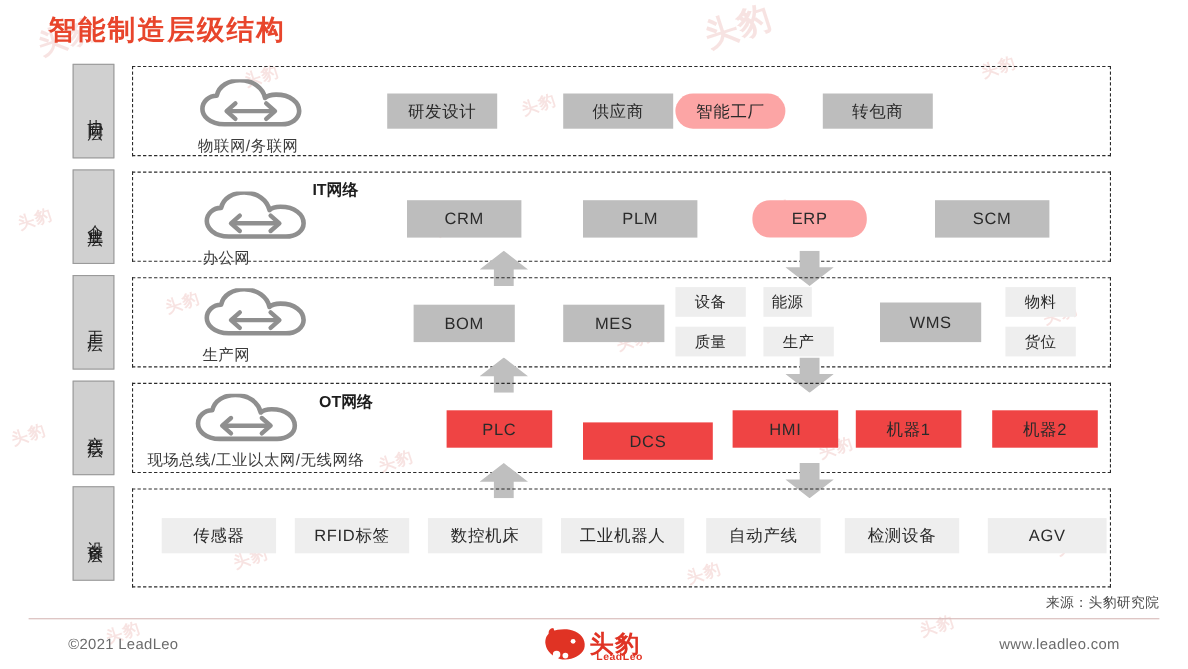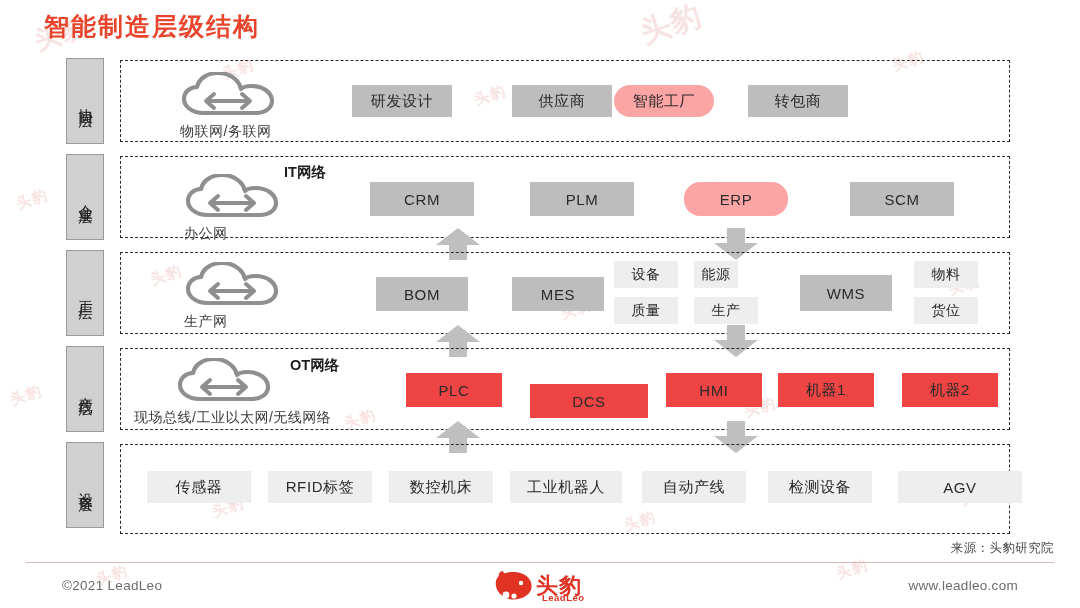--- a/index.html
+++ b/index.html
@@ -300,21 +300,21 @@
       <span>设备层</span>
     </div>
     <div class="layer-box" style="top:444px; height:90px;"></div>
 
     <div class="cell pale" style="left:147px; top:471px; width:104px; height:32px;">传感器</div>
     <div class="cell pale" style="left:268px; top:471px; width:104px; height:32px;">RFID标签</div>
     <div class="cell pale" style="left:389px; top:471px; width:104px; height:32px;">数控机床</div>
     <div class="cell pale" style="left:510px; top:471px; width:112px; height:32px;">工业机器人</div>
     <div class="cell pale" style="left:642px; top:471px; width:104px; height:32px;">自动产线</div>
     <div class="cell pale" style="left:768px; top:471px; width:104px; height:32px;">检测设备</div>
-    <div class="cell pale" style="left:898px; top:471px; width:124px; height:32px;">AGV</div>
+    <div class="cell pale" style="left:898px; top:471px; width:108px; height:32px;">AGV</div>
 
   </div>
 
   <div id="source">来源：头豹研究院</div>
   <div id="rule"></div>
   <div id="copyright">©2021 LeadLeo</div>
   <div id="site">www.leadleo.com</div>
 
   <div id="logo">
     <svg width="42" height="34" viewBox="0 0 42 34">

